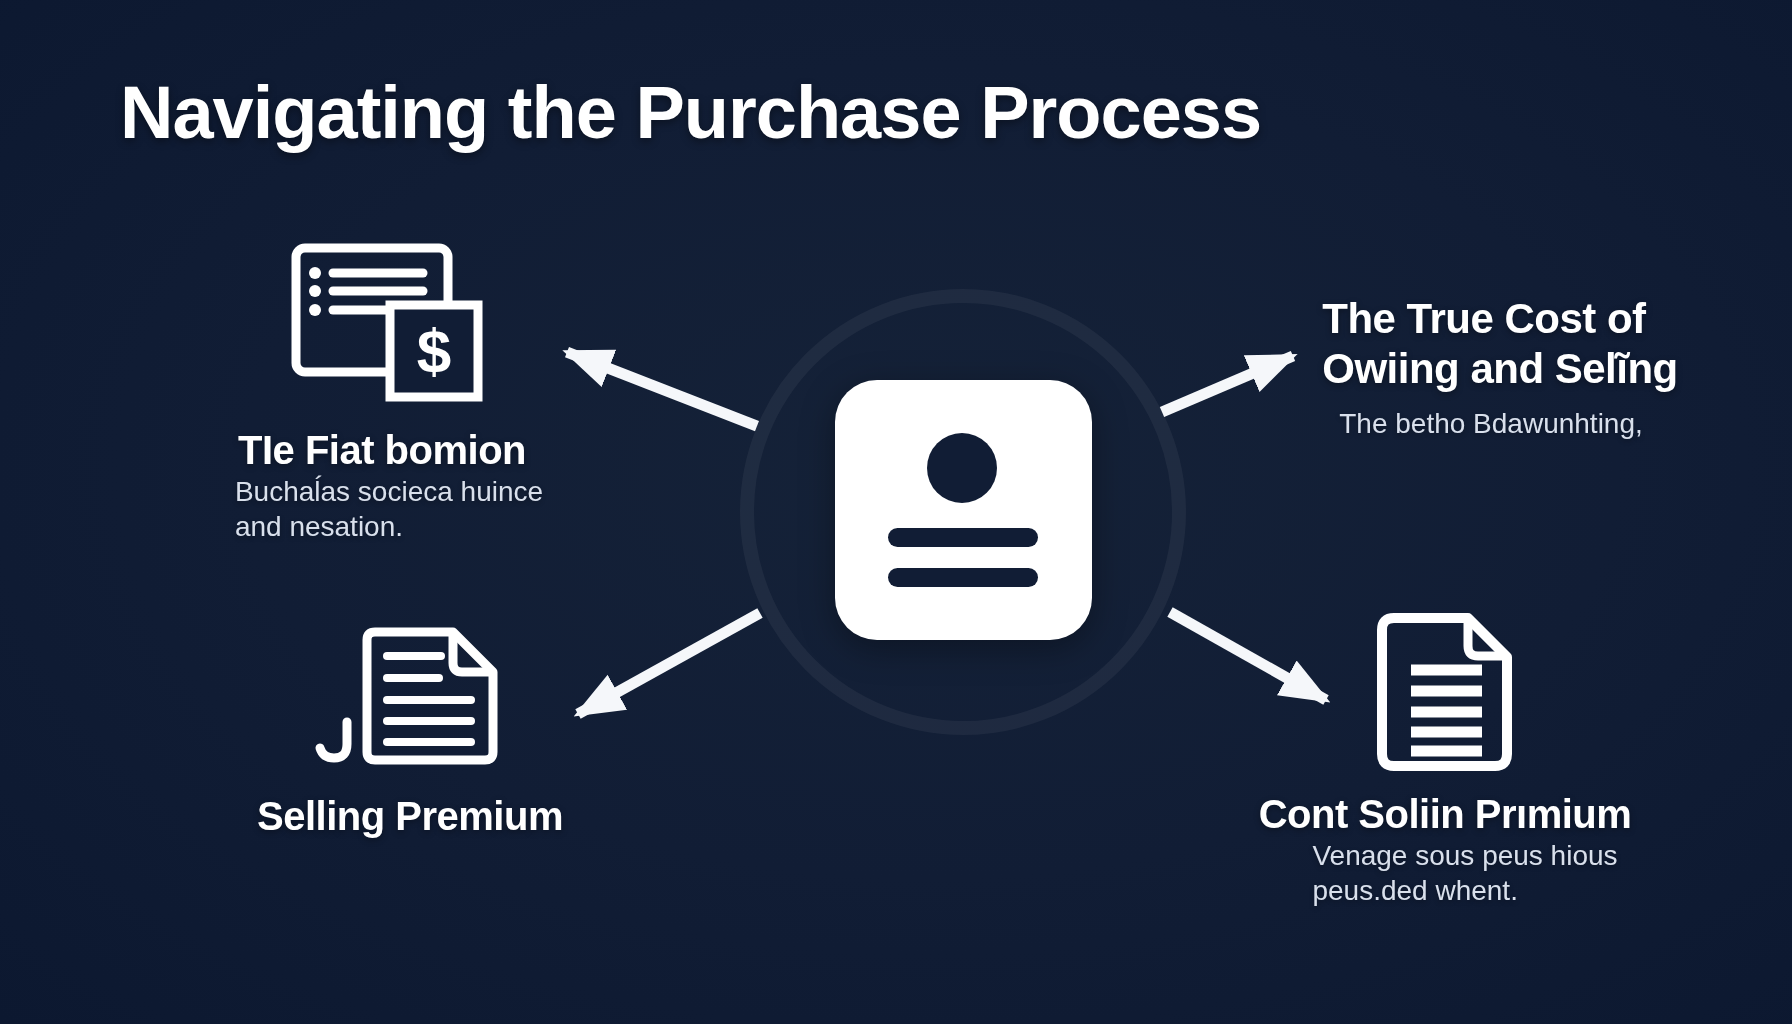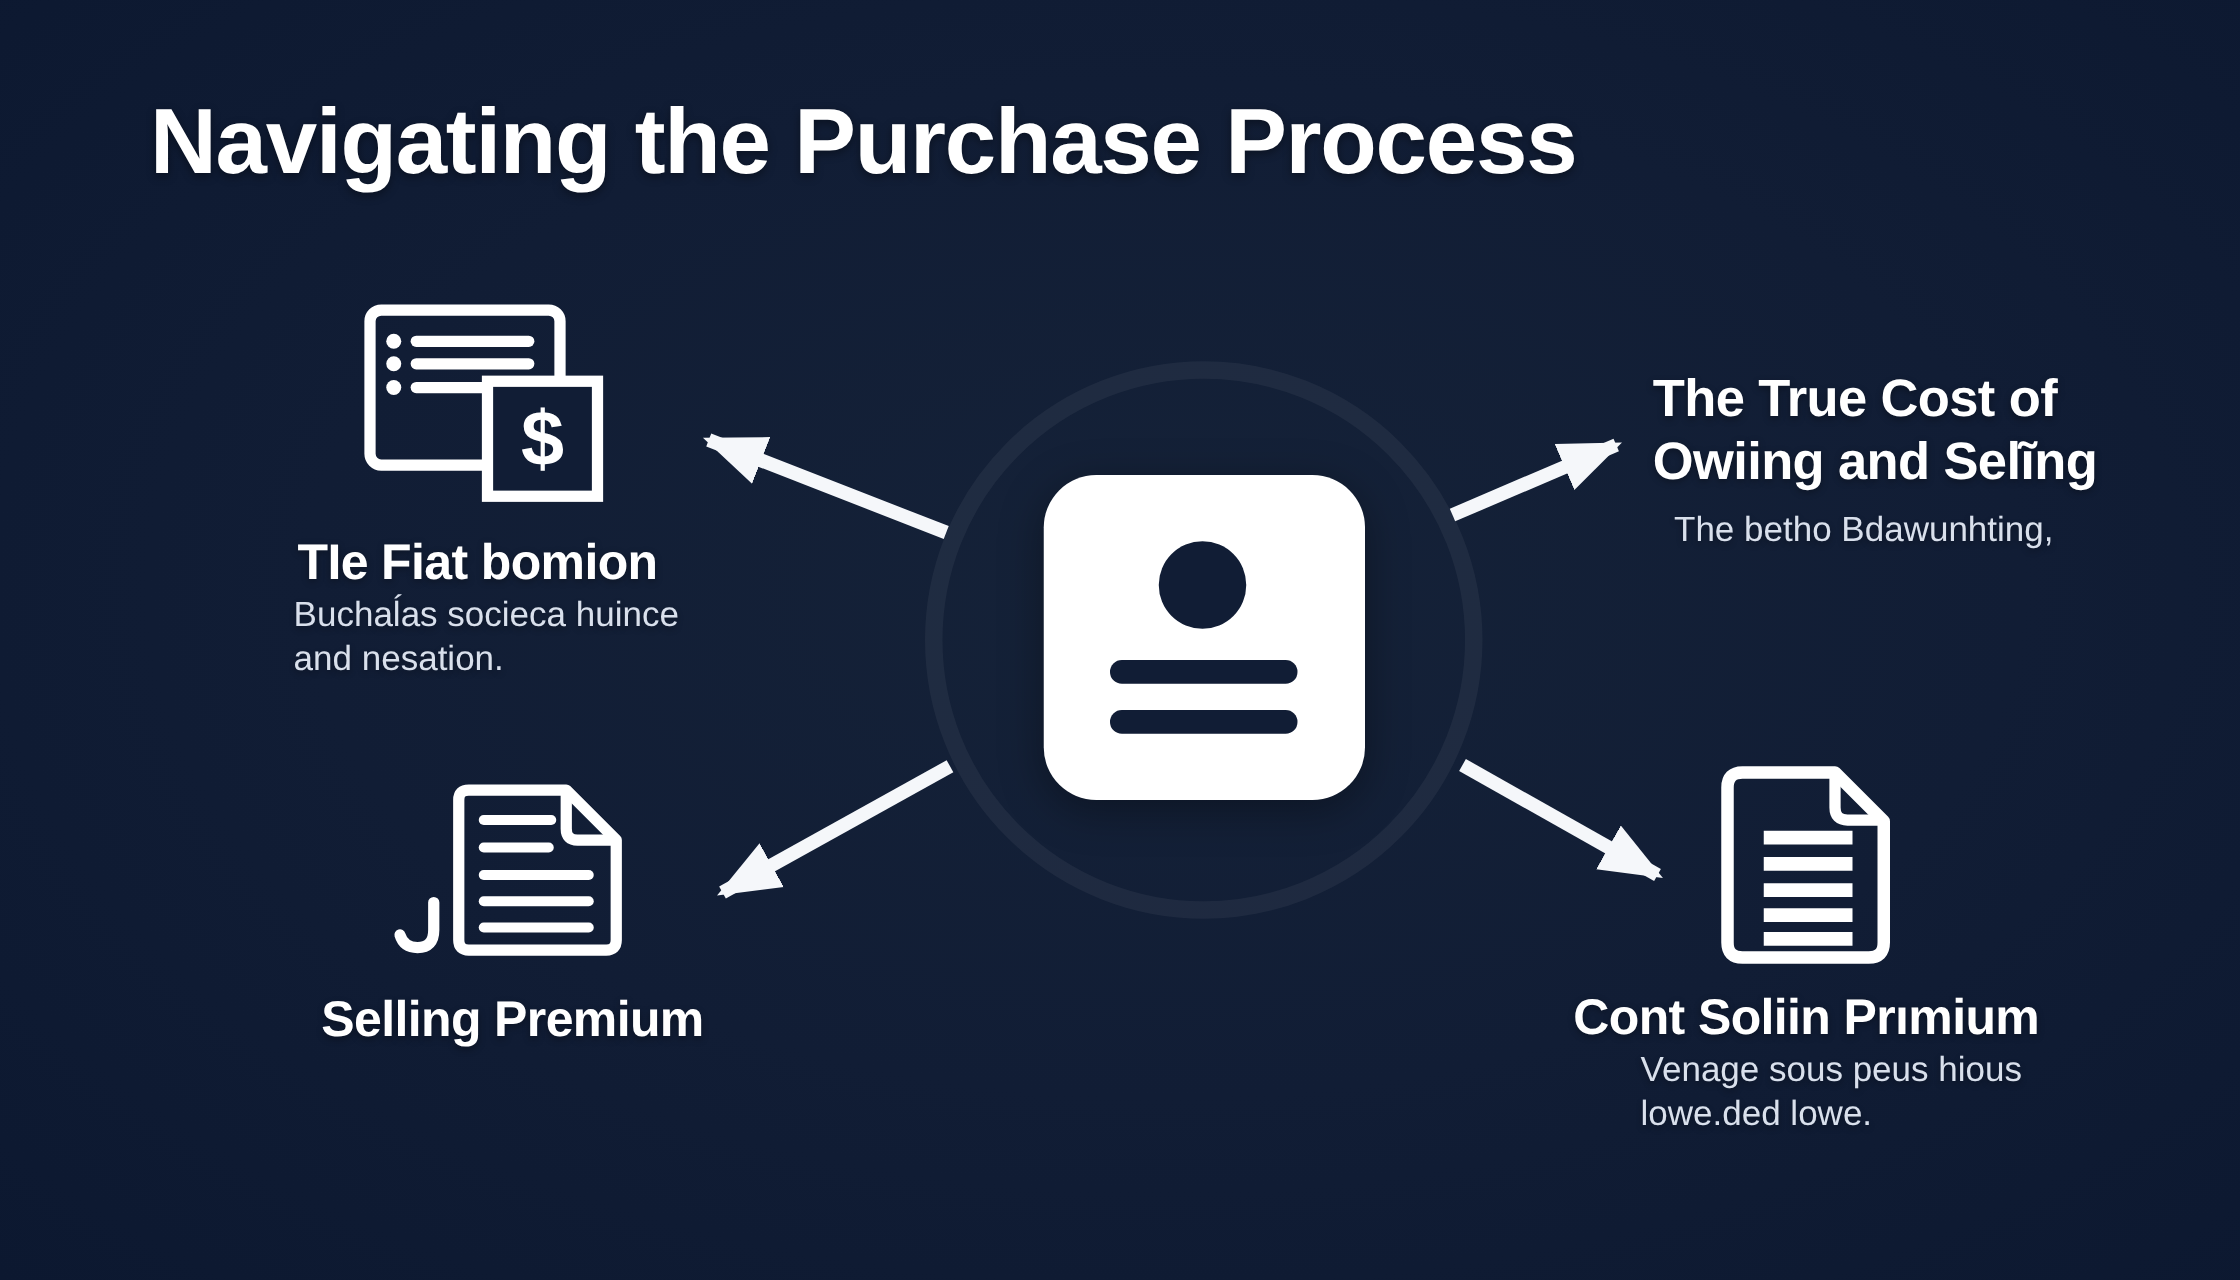--- a/index.html
+++ b/index.html
@@ -112,16 +112,16 @@
       <line x1="39" y1="60" x2="110" y2="60"></line>
       <line x1="39" y1="81" x2="110" y2="81"></line>
       <line x1="39" y1="102" x2="110" y2="102"></line>
       <line x1="39" y1="122" x2="110" y2="122"></line>
       <line x1="39" y1="141" x2="110" y2="141"></line>
     </g>
   </svg>
   <div class="abs centered q-heading" style="left:1445px;top:790px;">Cont Soliin Prımium</div>
   <div class="abs centered q-body" style="left:1445px;top:838px;margin-left:20px;">
     <div>Venage sous peus hious</div>
-    <div>lowe.ded lowe.</div>
+    <div>peus.ded whent.</div>
   </div>
 
 </div>
 
 </body></html>

